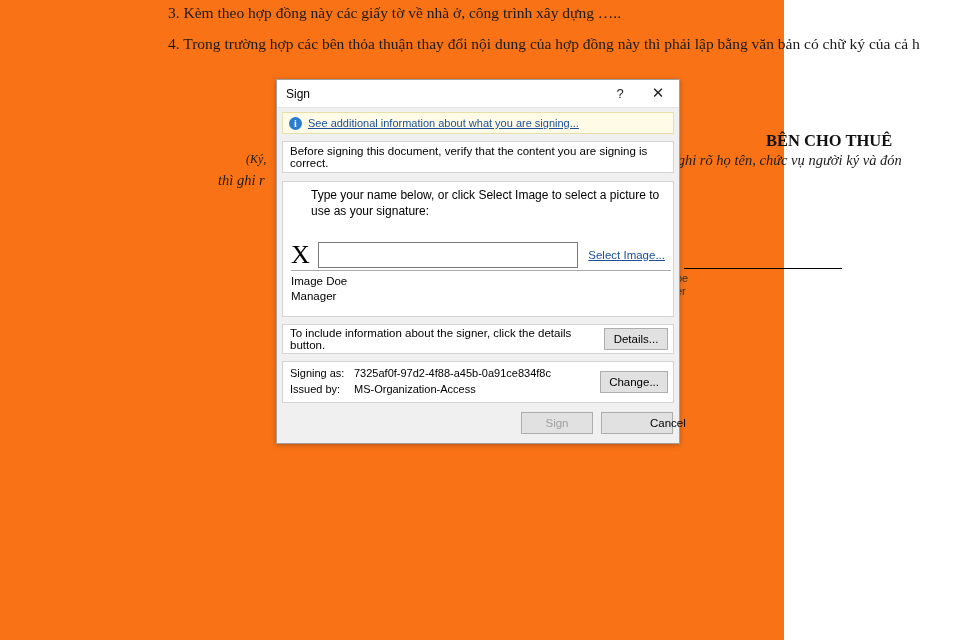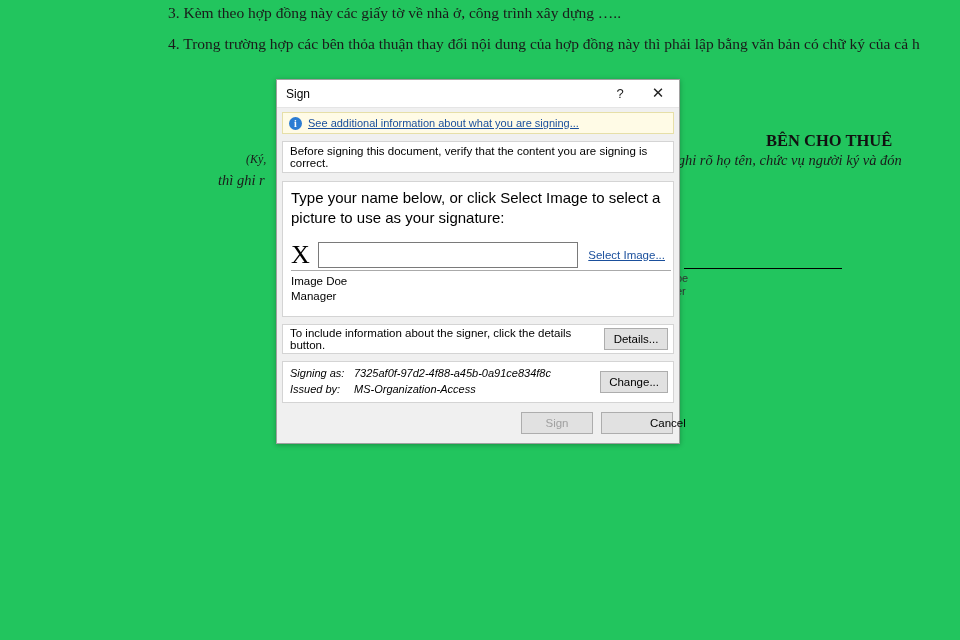--- a/index.html
+++ b/index.html
@@ -13,23 +13,23 @@
     font-family: "Liberation Sans", sans-serif;
     overflow: hidden;
     position: relative;
   }
 
   
   #doc-page {
     position: absolute;
     left: 0;
     top: 0;
-    width: 960px;
+    width: 784px;
     height: 640px;
-    background: #22c55e;
+    background: #f97316;
   }
   #doc-body {
     position: absolute;
     left: 112px;
     top: 0;
     width: 836px;
     font-family: "Liberation Serif", serif;
     font-size: 15.5px;
     color: #1a1a1a;
     line-height: 1.62;
@@ -208,22 +208,23 @@
   #sign-area {
     margin: 8px 5px 0 5px;
     background: #ffffff;
     border: 1px solid #d4d4d4;
     box-sizing: border-box;
     height: 136px;
     position: relative;
   }
   #sign-instruction {
     padding: 6px 8px 0 8px;
-    font-size: 15px;
+    font-size: 12px;
     line-height: 1.32;
+    margin-left: 20px;
   }
   #sign-input-row {
     position: absolute;
     left: 0;
     top: 52px;
     width: 100%;
     height: 42px;
     display: flex;
     align-items: center;
     padding: 0 8px;
@@ -297,21 +298,21 @@
     display: flex;
     align-items: center;
     justify-content: space-between;
     padding: 0 5px 0 7px;
     box-sizing: border-box;
   }
   #signing-fields {
     font-size: 11px;
     line-height: 1.45;
   }
-  .field-row { display: flex; font-style: italic; }
+  .field-row { display: flex; }
   .field-label { width: 64px; flex: 0 0 64px; }
   .field-value { }
 
   .win-btn {
     min-width: 64px;
     height: 22px;
     background: #e1e1e1;
     border: 1px solid #adadad;
     font-family: "Liberation Sans", sans-serif;
     font-size: 11.5px;

